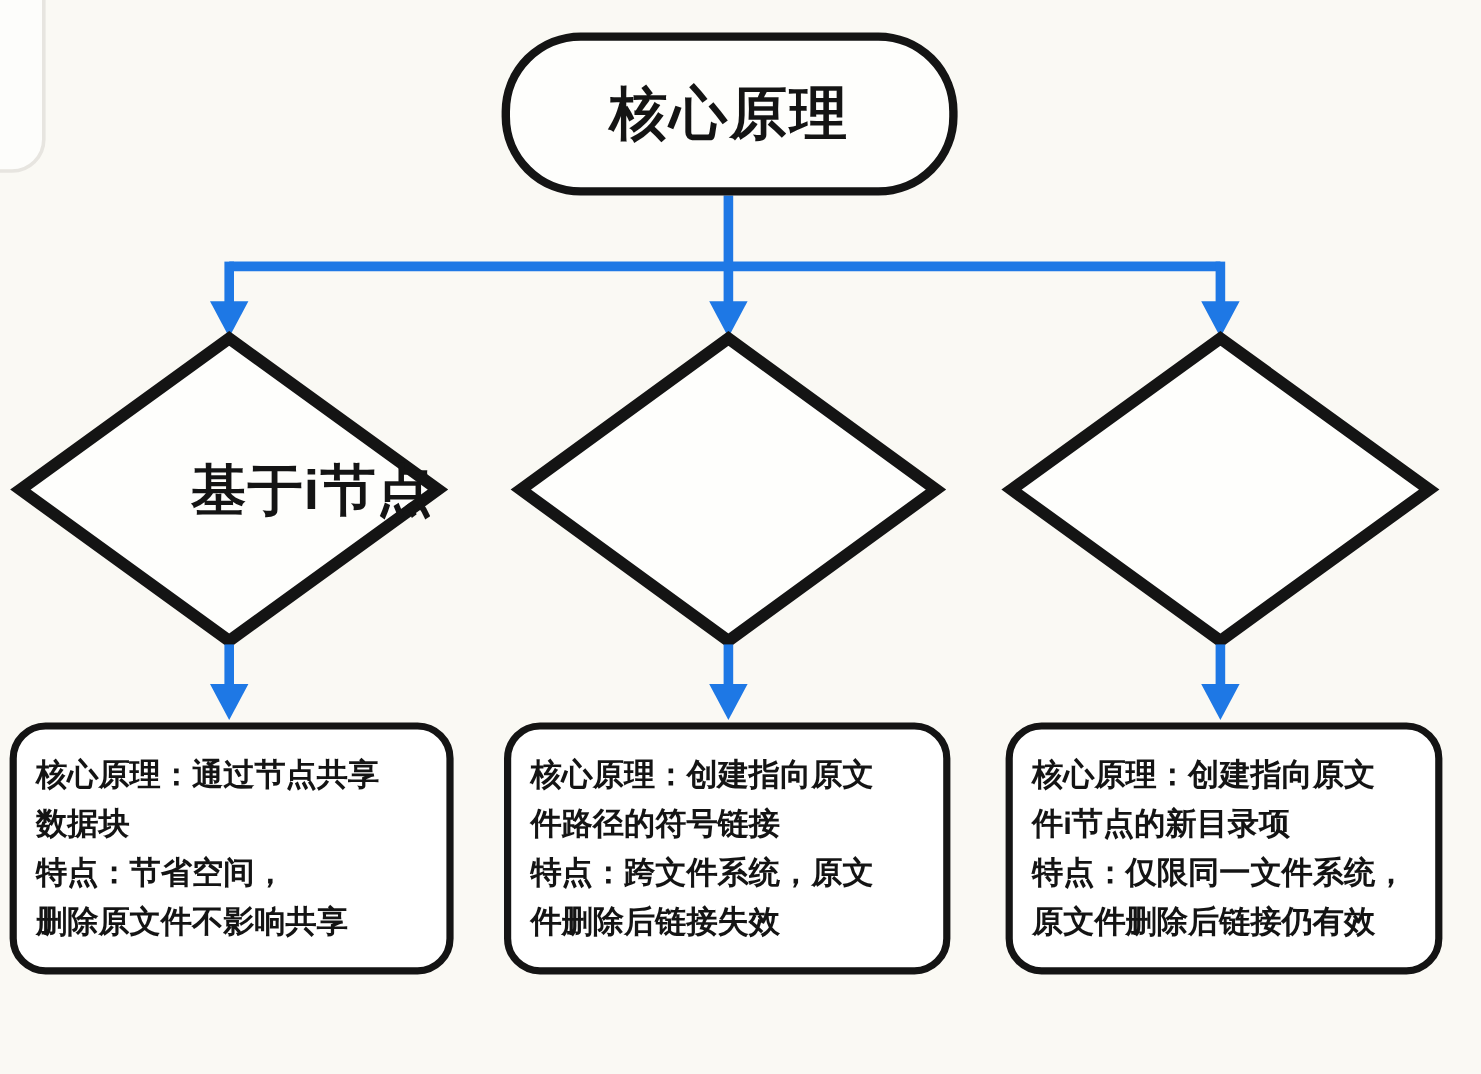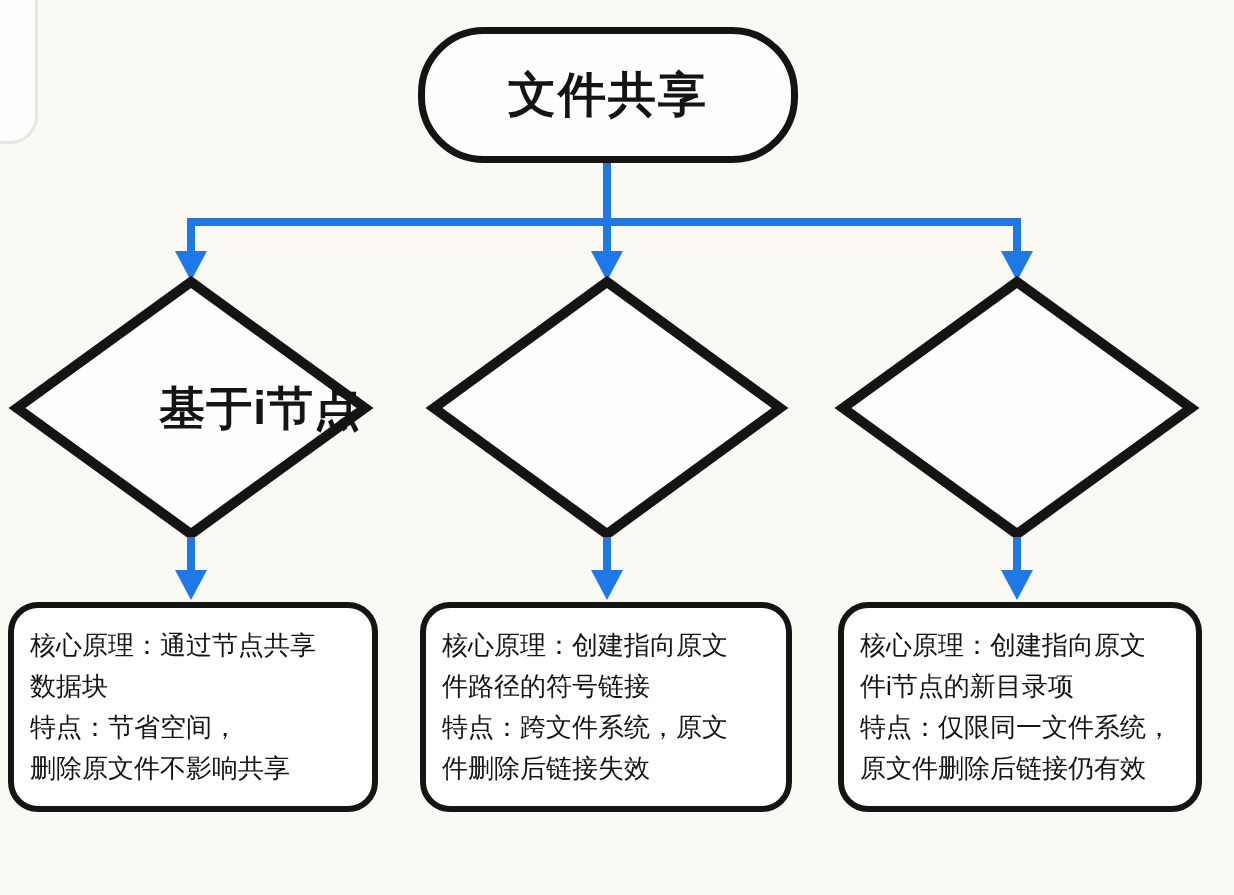--- a/index.html
+++ b/index.html
@@ -81,21 +81,21 @@
     border-radius: 30px;
     display: flex;
     align-items: center;
   }
   .detail-box.b1 { left: 8px;   width: 370px; }
   .detail-box.b2 { left: 420px; width: 372px; }
   .detail-box.b3 { left: 838px; width: 364px; }
   .detail-text {
     white-space: pre-line;
     font-size: 26px;
-    font-weight: 400;
+    font-weight: 700;
     line-height: 1.58;
     color: var(--stroke);
     padding: 6px 10px 6px 16px;
   }
 </style>
 </head>
 <body>
 
 <div class="canvas">
 
@@ -117,21 +117,21 @@
 
     <path class="conn" d="M191 537 L191 574"></path>
     <path class="conn" d="M607 537 L607 574"></path>
     <path class="conn" d="M1017 537 L1017 574"></path>
     <polygon class="arrowhead" points="191,600 175,570 207,570"></polygon>
     <polygon class="arrowhead" points="607,600 591,570 623,570"></polygon>
     <polygon class="arrowhead" points="1017,600 1001,570 1033,570"></polygon>
   </svg>
 
   <div class="stadium">
-    <span class="label">文件共享</span>
+    <span class="label">核心原理</span>
   </div>
 
   <div class="diamond-label d1">基于i节点</div>
 
   <div class="detail-box b1">
     <div class="detail-text">核心原理：通过节点共享
 数据块
 特点：节省空间，
 删除原文件不影响共享</div>
   </div>

